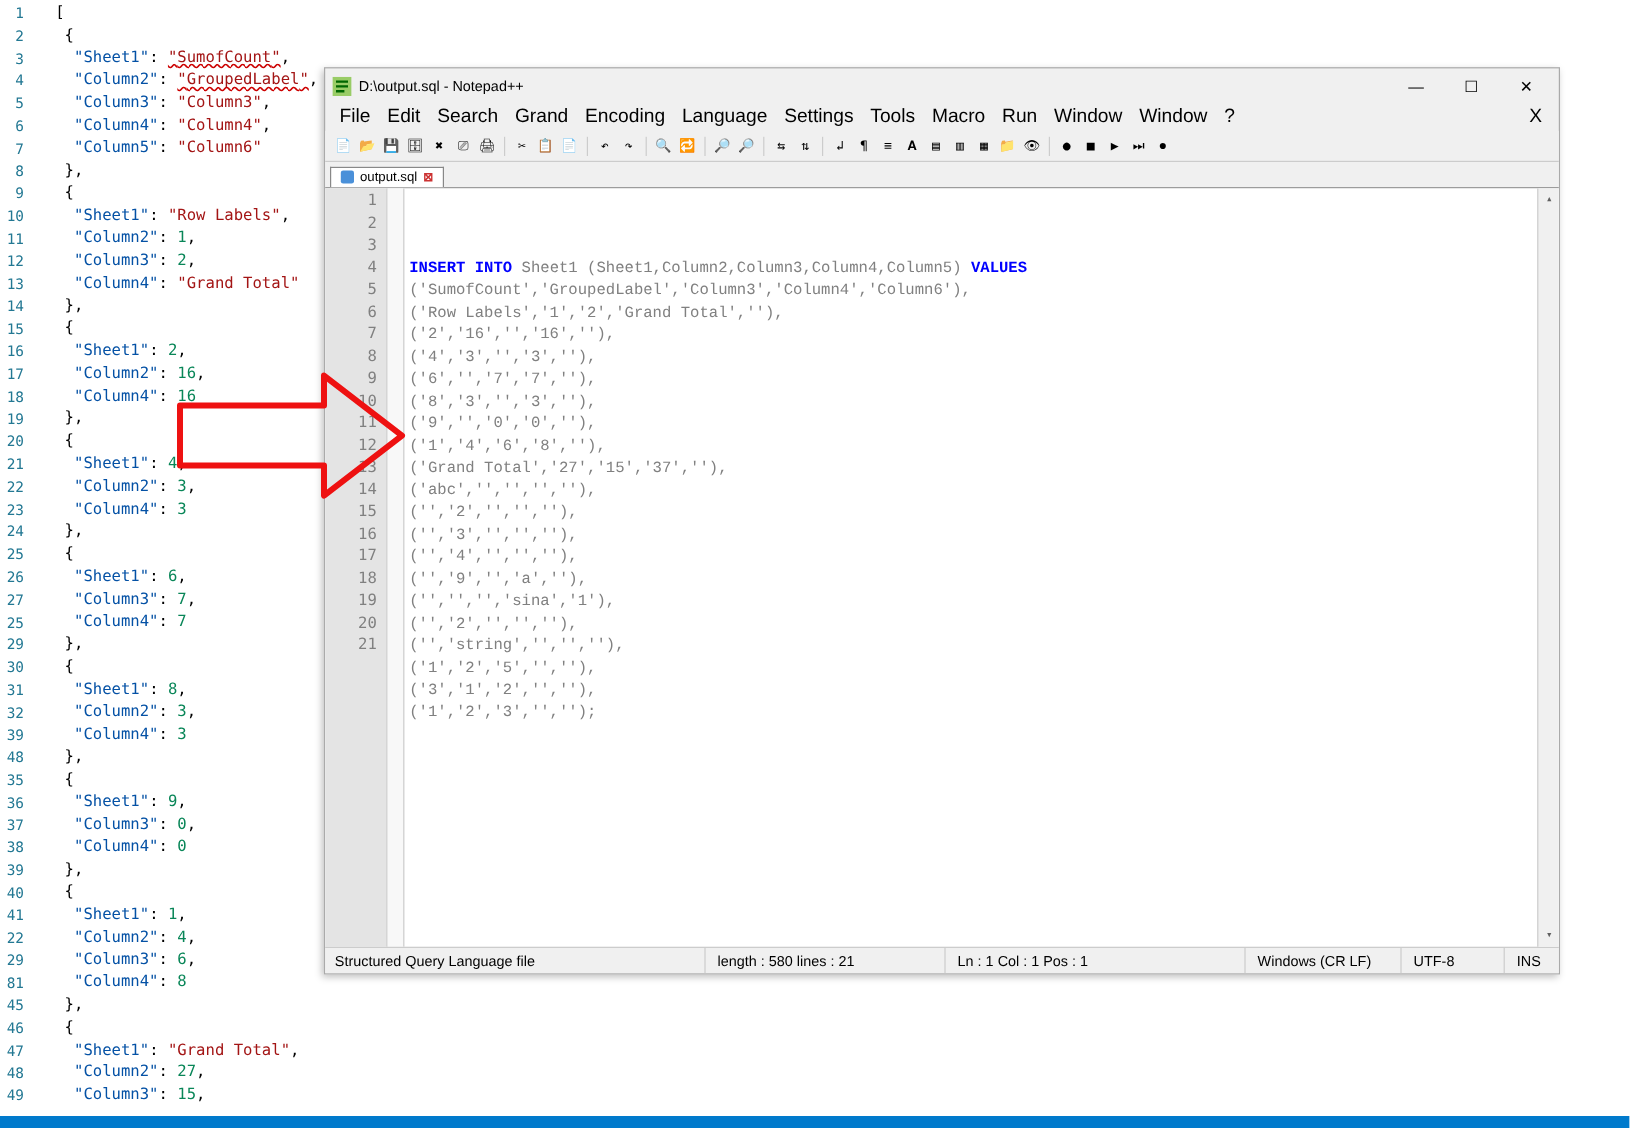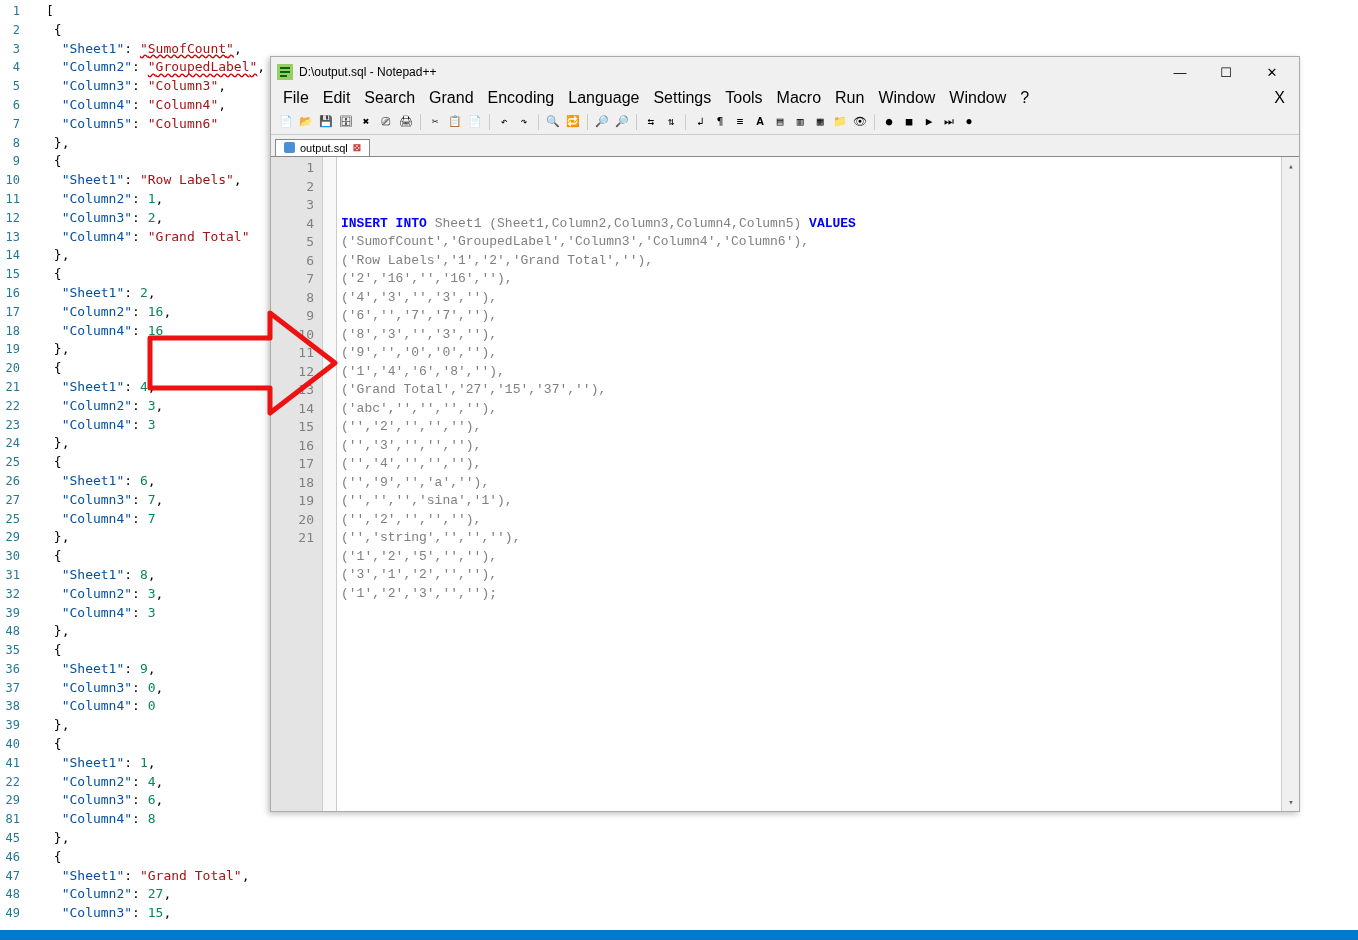--- a/index.html
+++ b/index.html
@@ -222,17 +222,25 @@
       </div>
     <div class="npp-fold"></div>
     <div class="npp-code" id="npp-code">
       <div class="npp-hl"></div>
     <div><span class="kw">INSERT INTO</span><span class="txt"> Sheet1 (Sheet1,Column2,Column3,Column4,Column5) </span><span class="kw">VALUES</span></div><div><span class="txt">('SumofCount','GroupedLabel','Column3','Column4','Column6'),</span></div><div><span class="txt">('Row Labels','1','2','Grand Total',''),</span></div><div><span class="txt">('2','16','','16',''),</span></div><div><span class="txt">('4','3','','3',''),</span></div><div><span class="txt">('6','','7','7',''),</span></div><div><span class="txt">('8','3','','3',''),</span></div><div><span class="txt">('9','','0','0',''),</span></div><div><span class="txt">('1','4','6','8',''),</span></div><div><span class="txt">('Grand Total','27','15','37',''),</span></div><div><span class="txt">('abc','','','',''),</span></div><div><span class="txt">('','2','','',''),</span></div><div><span class="txt">('','3','','',''),</span></div><div><span class="txt">('','4','','',''),</span></div><div><span class="txt">('','9','','a',''),</span></div><div><span class="txt">('','','','sina','1'),</span></div><div><span class="txt">('','2','','',''),</span></div><div><span class="txt">('','string','','',''),</span></div><div><span class="txt">('1','2','5','',''),</span></div><div><span class="txt">('3','1','2','',''),</span></div><div><span class="txt">('1','2','3','','');</span></div></div>
     <div class="npp-scroll">
       <div class="up">▴</div>
       <div class="dn">▾</div>
     </div>
   </div>
+  <div class="npp-status">
+    <div class="cell" style="flex:0 0 310px">Structured Query Language file</div>
+    <div class="cell" style="flex:0 0 200px">length : 580    lines : 21</div>
+    <div class="cell" style="flex:0 0 250px">Ln : 1    Col : 1    Pos : 1</div>
+    <div class="cell" style="flex:0 0 130px">Windows (CR LF)</div>
+    <div class="cell" style="flex:0 0 86px">UTF-8</div>
+    <div class="cell" style="flex:1; justify-content:flex-end">INS</div>
+  </div>
 </div>
 
 <svg class="arrow" viewBox="0 0 200 110">
   <path d="M10 30 L130 30 L130 5 L195 55 L130 105 L130 80 L10 80 Z" fill="none" stroke="#e11" stroke-width="5" stroke-linejoin="round"></path>
 </svg>
 
 </body></html>

